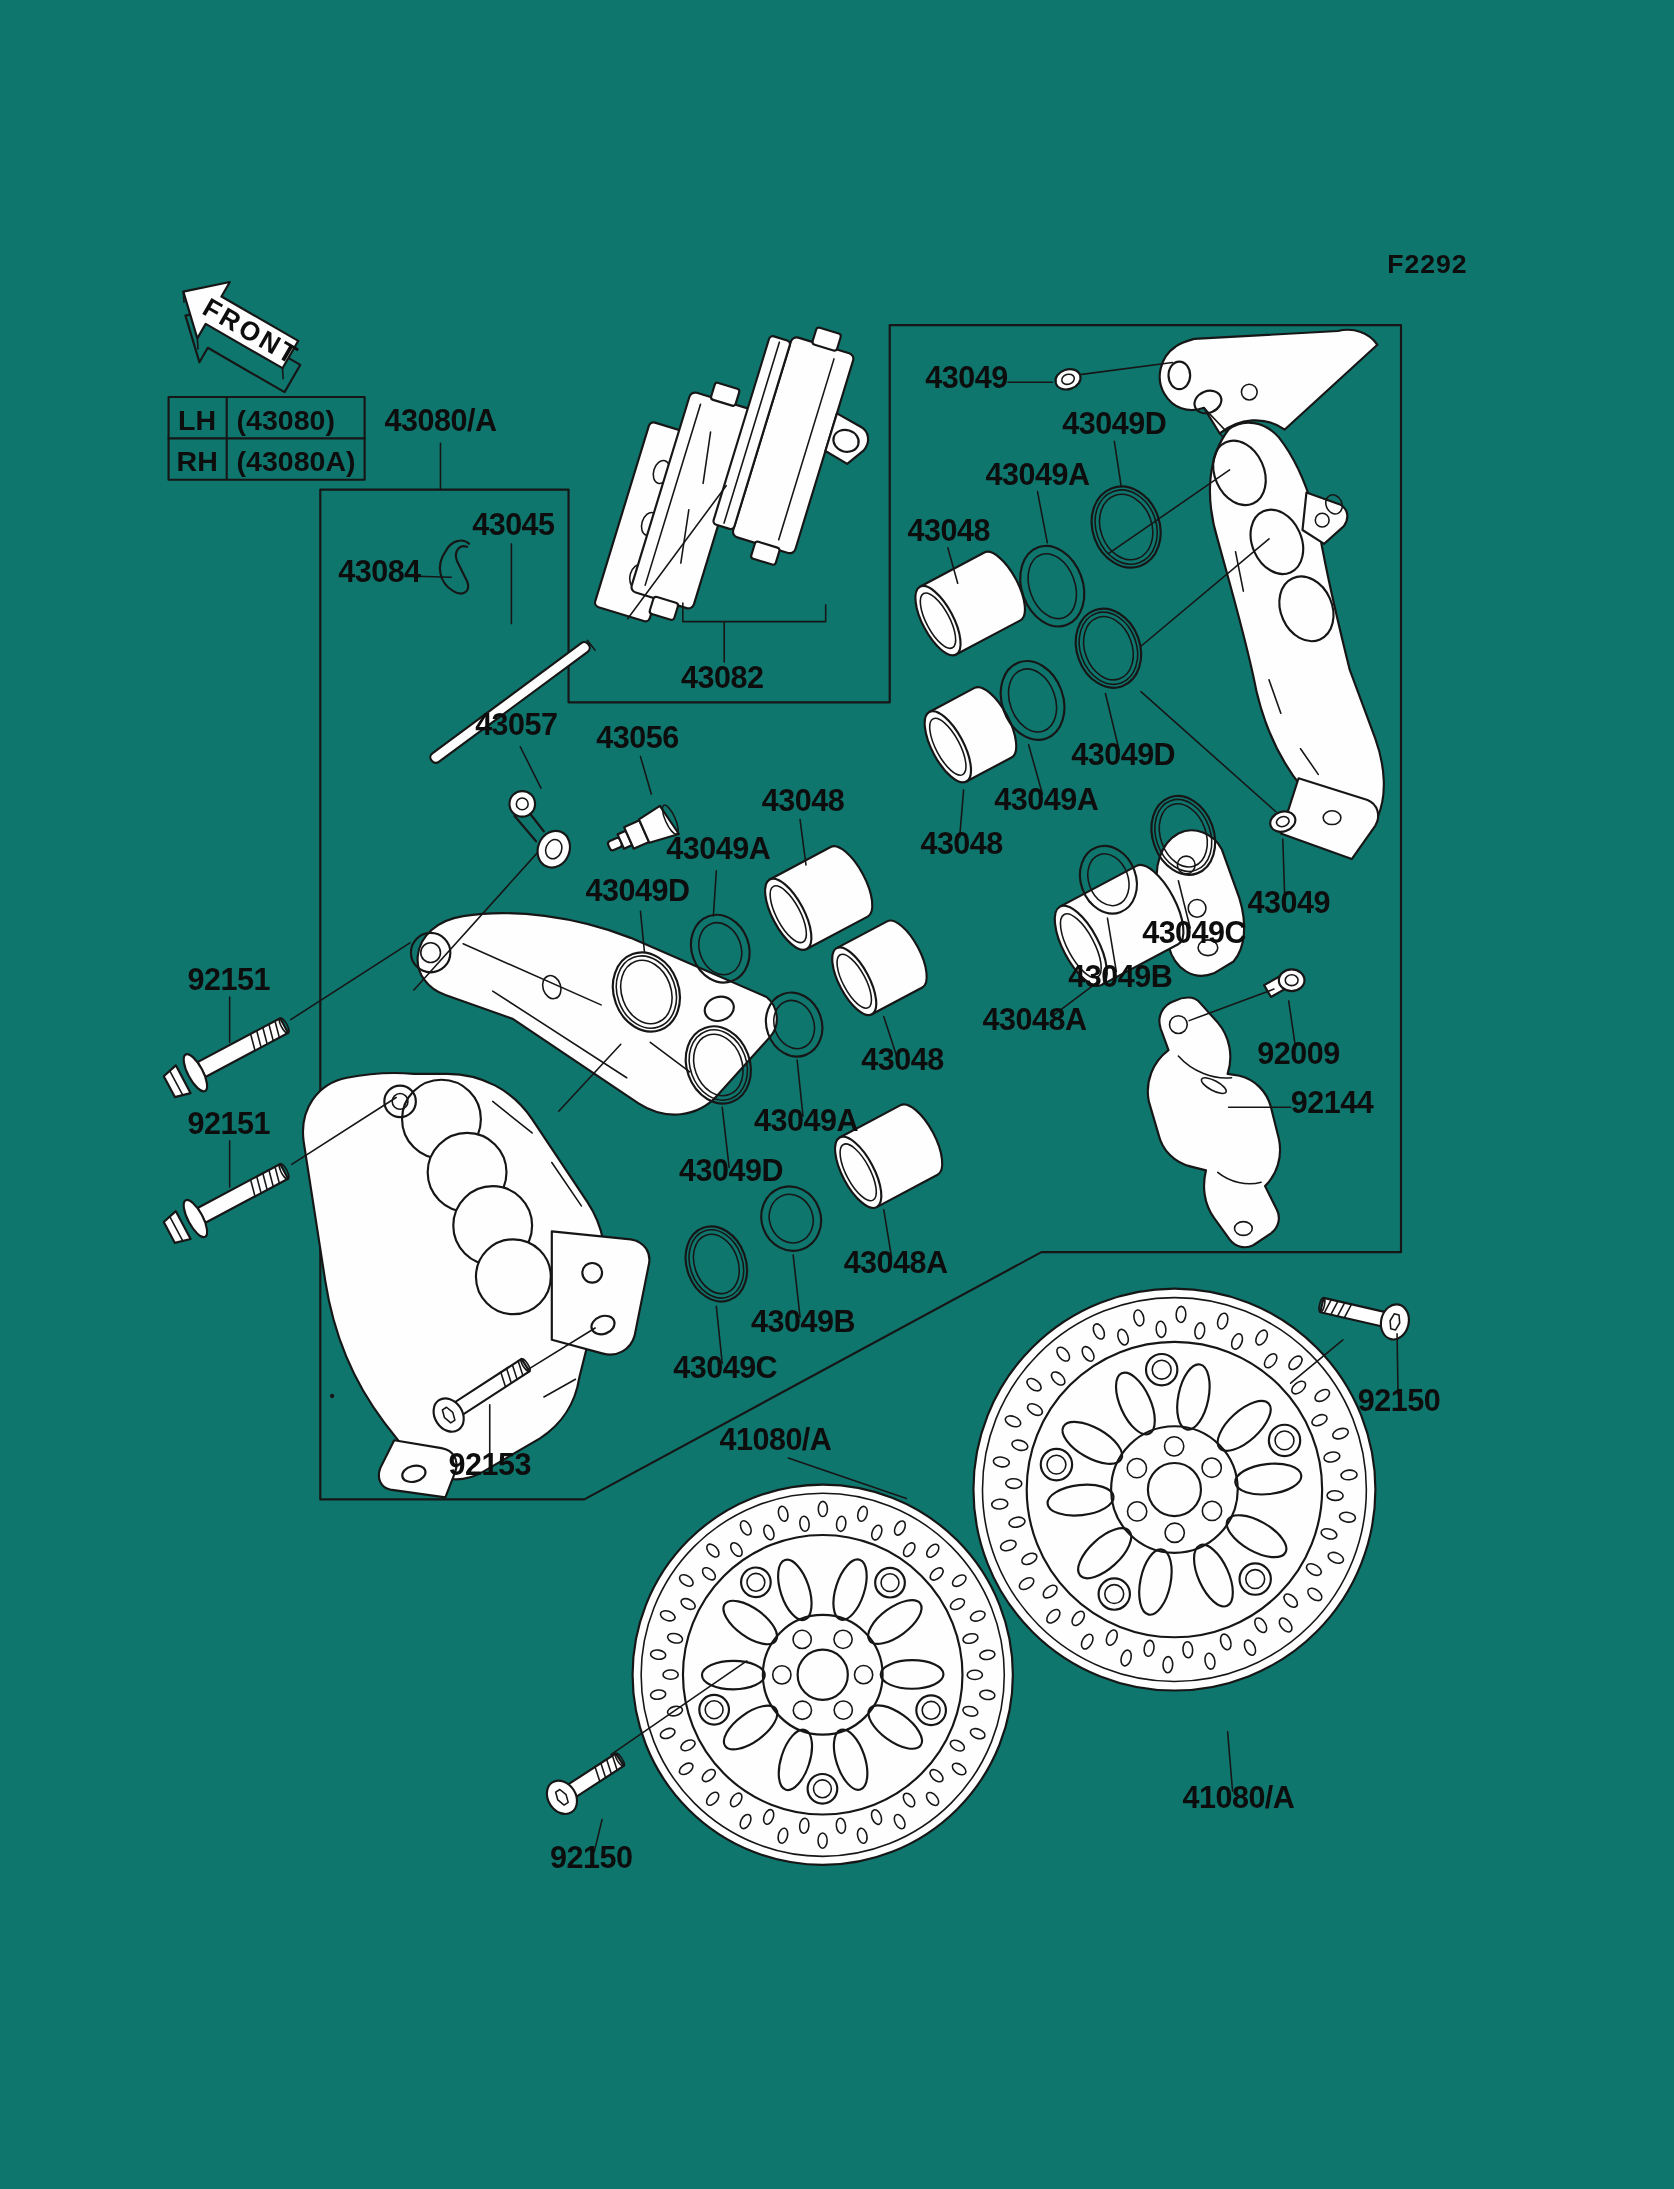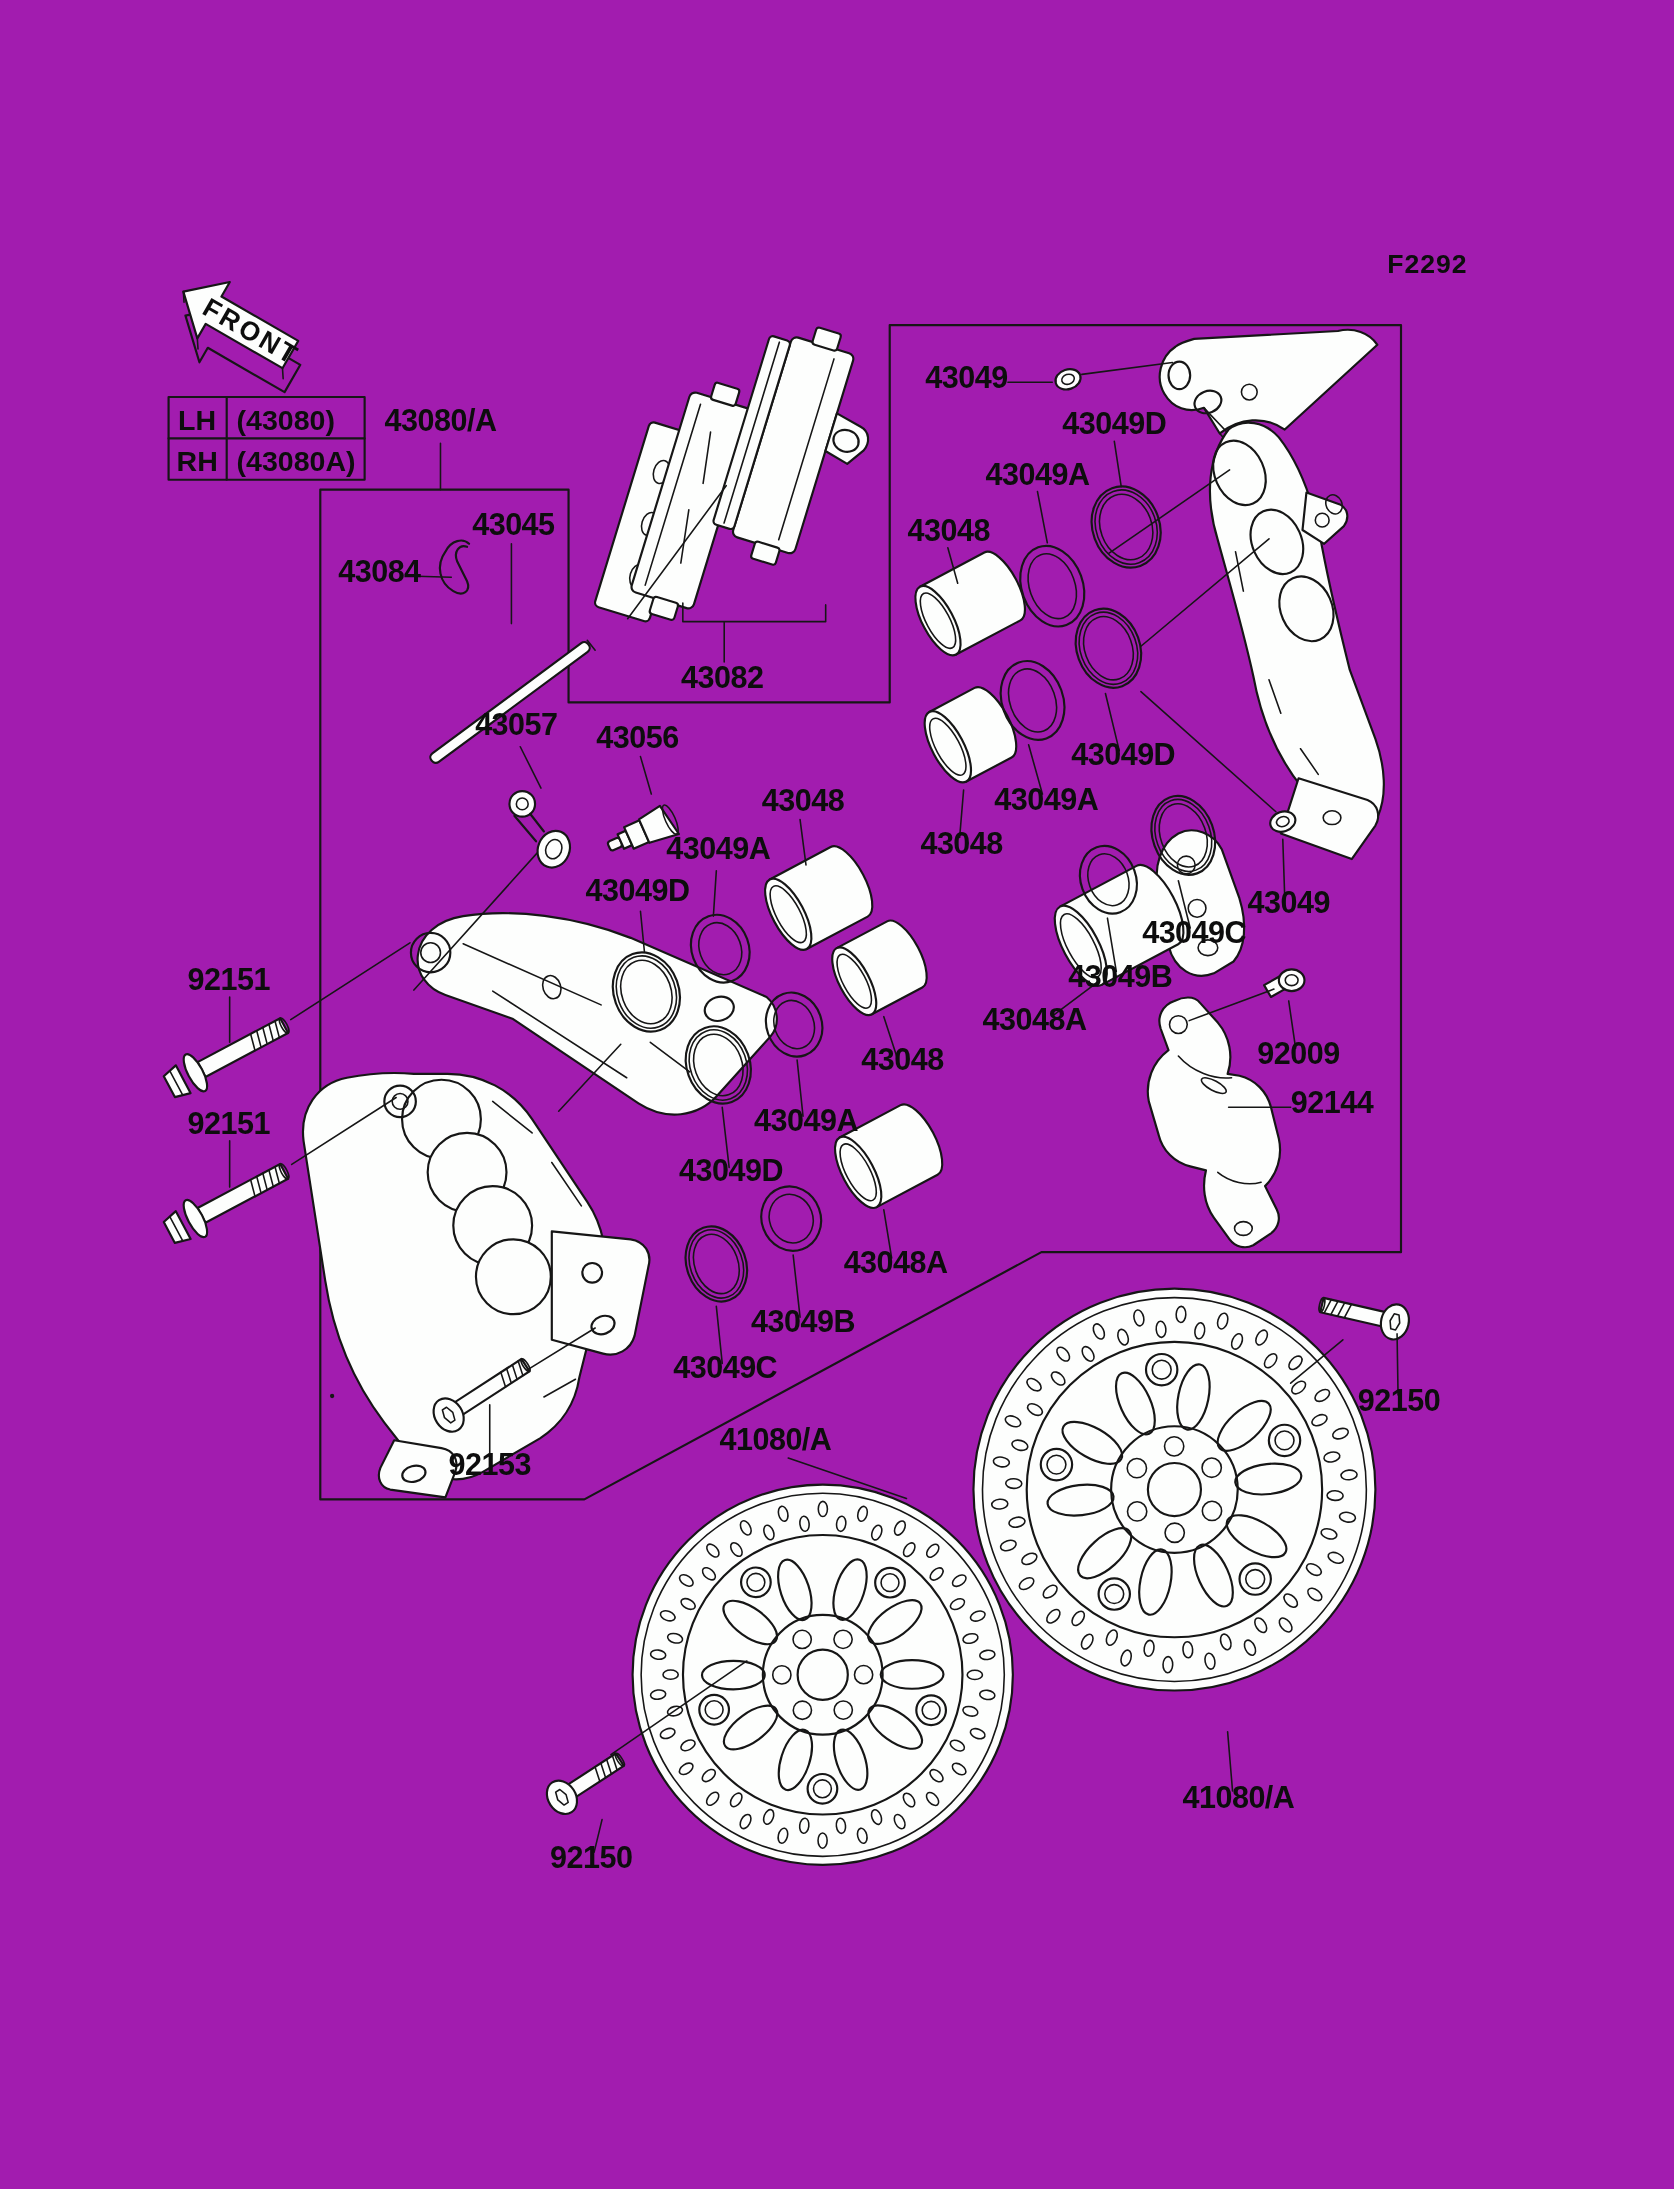--- a/index.html
+++ b/index.html
@@ -1,16 +1,16 @@
 <!DOCTYPE html>
 <html><head>
 <meta charset="utf-8">
 <style>
   html,body{margin:0;padding:0;background:#ffffff;}
-  .page{position:relative;width:1675px;height:2190px;background:#a21caf;overflow:hidden;}
+  .page{position:relative;width:1675px;height:2190px;background:#0f766e;overflow:hidden;}
   svg{position:absolute;inset:0;}
   .ink{stroke:#161616;fill:none;stroke-width:2.2;stroke-linecap:round;stroke-linejoin:round;}
   .thin{stroke-width:1.6;}
   .wf{fill:#fdfefd;}
   .solid{fill:#161616;stroke:none;}
   text{fill:#0d0d0d;stroke:none;font-family:"Liberation Sans","DejaVu Sans",sans-serif;font-weight:bold;}
   .lbl{font-size:31px;letter-spacing:-0.5px;}
   .figcode{font-size:27px;letter-spacing:1px;}
   .tbltxt{font-size:29px;}
   .fronttxt{font-size:27px;letter-spacing:3px;}

